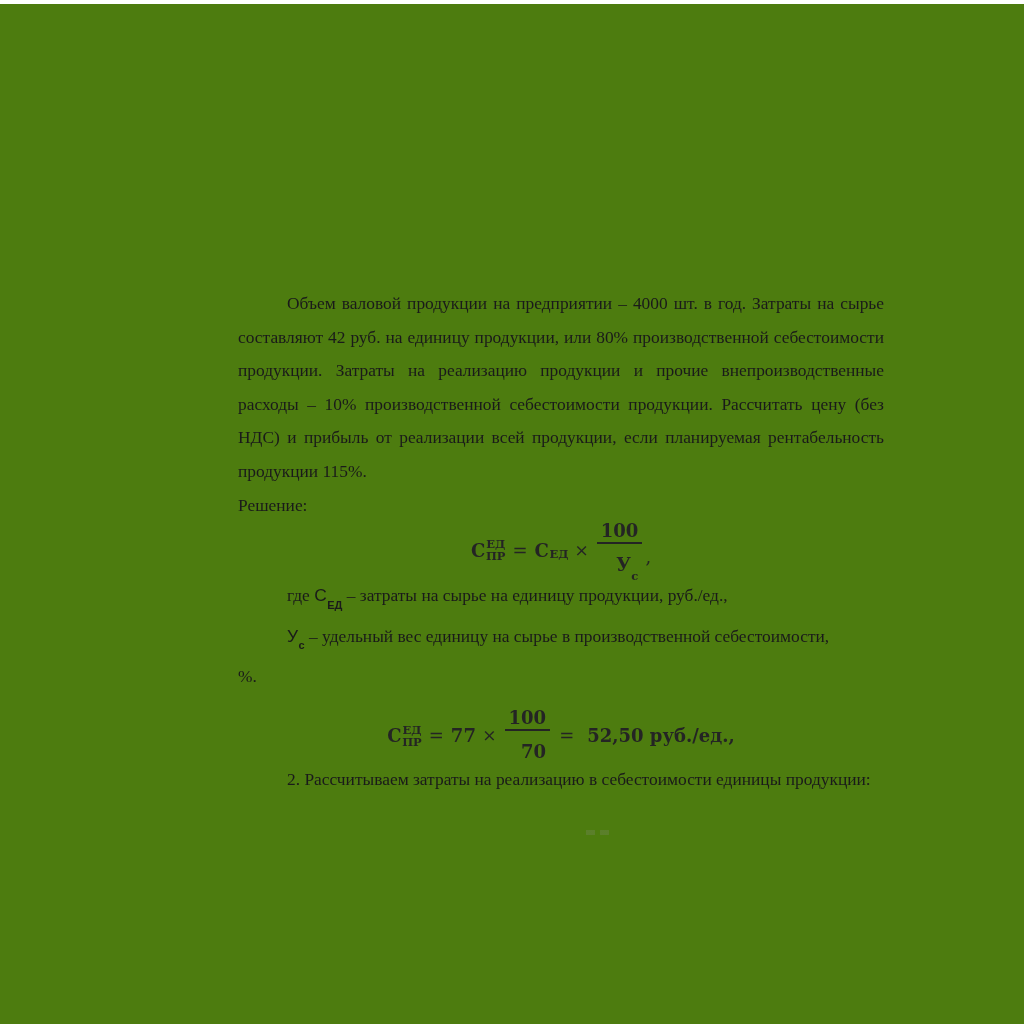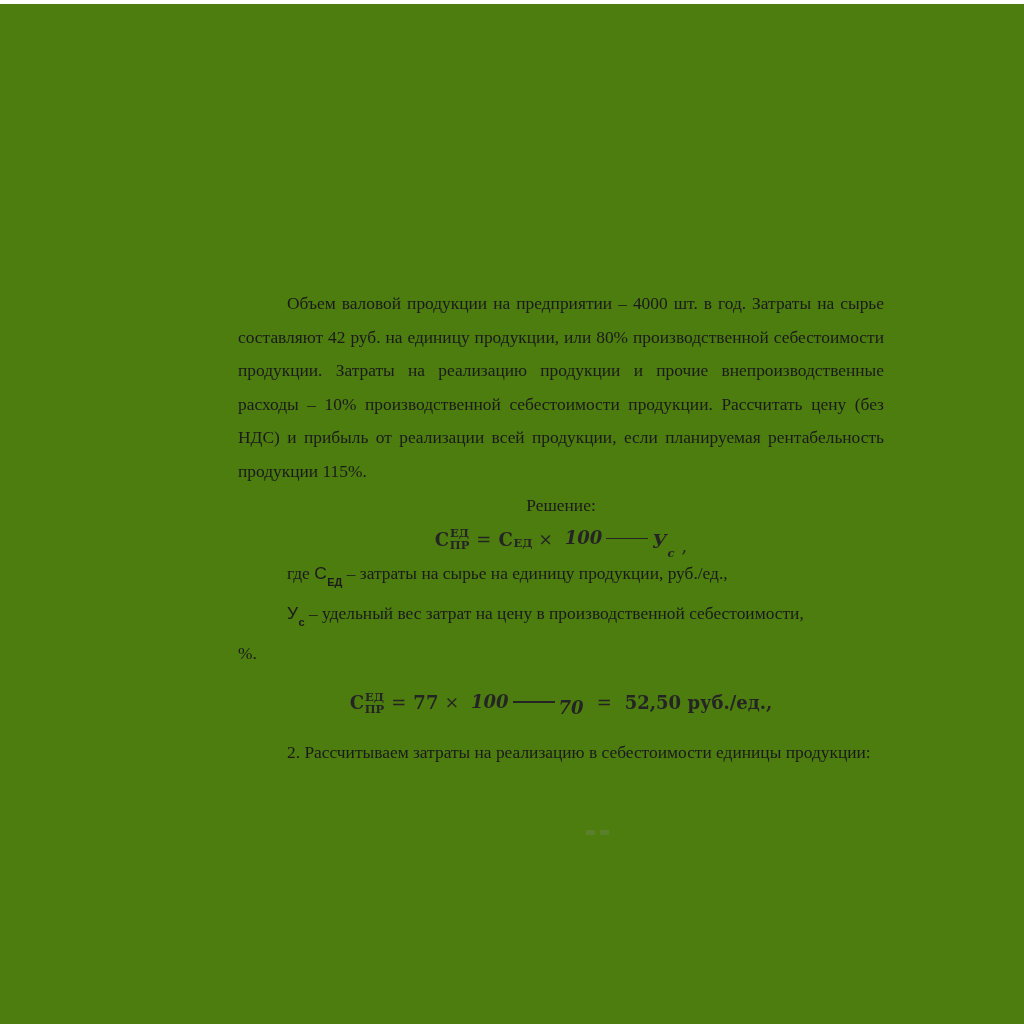--- a/index.html
+++ b/index.html
@@ -47,21 +47,21 @@
   }
 
   p.body-par.no-indent {
     text-indent: 0;
   }
 
   p.centered {
     margin: 0;
     font-size: 17.4px;
     line-height: 33.6px;
-    text-align: center;
+    text-align: left;
     text-indent: 0;
   }
 
   
   .formula-block {
     margin: 0;
     line-height: 33.6px;
     text-align: center;
     font-family: "DejaVu Serif", "Liberation Serif", serif;
     font-size: 18px;
@@ -105,27 +105,26 @@
 
   .op {
     margin: 0 7px;
     font-weight: 500;
   }
   .op.times { margin: 0 6px; font-size: 17px; }
 
   
   .frac {
     display: inline-flex;
-    flex-direction: row;
-    align-items: center;
+    flex-direction: column;
+    align-items: flex-end;
     vertical-align: middle;
     margin: 0 2px;
     position: relative;
     top: -1px;
-    font-style: italic;
   }
   .frac .num {
     display: block;
     padding: 0 4px 1px 4px;
     font-weight: 600;
     line-height: 1.12;
   }
   .frac .bar {
     display: block;
     width: 100%;
@@ -202,21 +201,21 @@
           <span class="num">100</span>
           <span class="bar"></span>
           <span class="den"><span>У</span><span class="subonly">с</span></span>
         </span>
           <span class="tail">,</span>
       </span>
     </div>
 
     <p class="body-par"><span>где</span>&nbsp;<span class="inline-sym"><span>С</span><span class="subonly">ЕД</span></span>&nbsp;<span>– затраты на сырье на единицу продукции, руб./ед.,</span></p>
 
-    <p class="body-par"><span class="inline-sym"><span>У</span><span class="subonly">с</span></span>&nbsp;<span>– удельный вес затрат на цену в производственной себестоимости,</span></p>
+    <p class="body-par"><span class="inline-sym"><span>У</span><span class="subonly">с</span></span>&nbsp;<span>– удельный вес единицу на сырье в производственной себестоимости,</span></p>
 
     <p class="body-par no-indent">%.</p>
 
     <div class="formula-block" style="margin-top:16px;">
       <span class="formula-row">
         <span class="fsym">C</span>
           <span class="supsub">
             <span class="sup">ЕД</span>
             <span class="sub">ПР</span>
           </span>
@@ -226,19 +225,19 @@
         <span class="frac">
           <span class="num">100</span>
           <span class="bar"></span>
           <span class="den">70</span>
         </span>
         <span class="op">=</span>
         <span class="result-text">52,50 руб./ед.,</span>
       </span>
     </div>
 
-    <p class="body-par" style="margin-top:16px;">2. Рассчитываем затраты на реализацию в себестоимости единицы продукции:</p>
+    <p class="body-par" style="">2. Рассчитываем затраты на реализацию в себестоимости единицы продукции:</p>
 
   </div>
 
   <div class="cut-artifact"></div>
 
 </div>
 
 </body></html>

